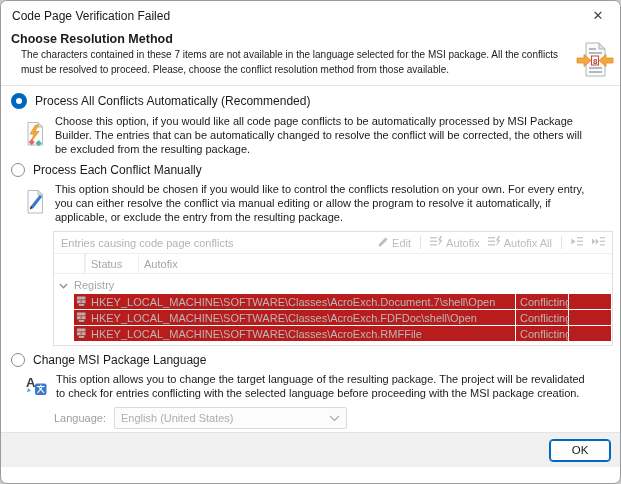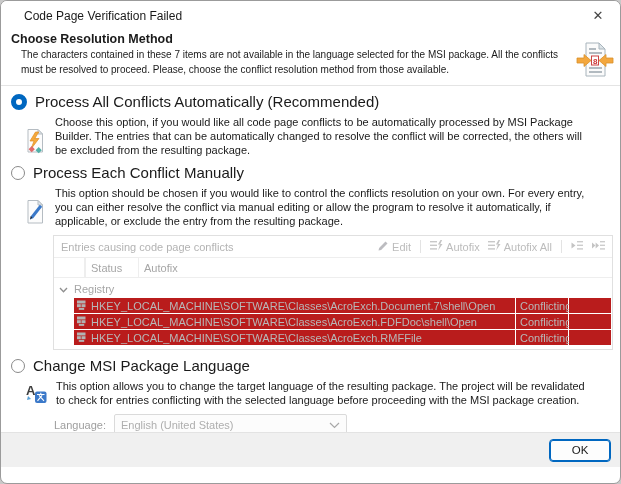--- a/index.html
+++ b/index.html
@@ -4,33 +4,33 @@
 <style>
   * { box-sizing: border-box; margin: 0; padding: 0; }
   html,body { width:621px; height:484px; }
   body { font-family: "Liberation Sans", "DejaVu Sans", sans-serif; background:#c9c9c9; }
   .dialog {
     width:621px; height:484px; background:#ffffff;
     border:1px solid #9b9b9b; border-radius:7px; overflow:hidden;
     position:relative; color:#1a1a1a;
   }
   
-  .titlebar { height:29px; display:flex; align-items:center; padding-left:23px; font-size:12px; background:#fff; }
+  .titlebar { height:29px; display:flex; align-items:center; padding-left:11px; font-size:12px; background:#fff; }
   .close-btn { margin-left:auto; width:44px; height:29px; display:flex; align-items:center; justify-content:center;
     font-size:13px; color:#454545; cursor:default; }
   
   .header { position:relative; padding:2px 0 8px 10px; border-bottom:1px solid #e4e4e4; }
   .header-title { font-size:12.5px; font-weight:bold; }
   .header-desc { margin:2px 0 0 10px; width:540px; font-size:10px; line-height:14.5px; }
   .header-icon { position:absolute; right:6px; top:10px; }
   
-  .option-row { display:flex; align-items:center; gap:8px; margin:7px 0 0 10px; font-size:15px; }
+  .option-row { display:flex; align-items:center; gap:8px; margin:7px 0 0 10px; font-size:12px; }
   .radio { width:14px; height:14px; border-radius:50%; border:1px solid #8a8a8a; background:#fff; flex:0 0 auto; }
   .radio.selected { width:16px; height:16px; border:5px solid #0067c0; }
-  .option-desc { display:flex; align-items:flex-end; gap:9px; margin:5px 13px 0 24px; font-size:11px; line-height:14px; }
+  .option-desc { display:flex; align-items:center; gap:9px; margin:5px 13px 0 24px; font-size:11px; line-height:14px; }
   .option-desc .txt { width:532px; }
   .opt-icon { flex:0 0 auto; margin-top:1px; }
   
   .tbl { margin:7px 0 0 52px; width:560px; border:1px solid #e0e0e0; font-size:11px; }
   .tbl-toolbar { height:22px; display:flex; align-items:center; padding:0 5px 0 7px; color:#b3b3b3; border-bottom:1px solid #eeeeee; }
   .tbl-tools { margin-left:auto; display:flex; align-items:center; gap:4px; color:#bcbcbc; }
   .tool-btn { display:flex; align-items:center; gap:3px; padding:0 2px; }
   .tool-sep { width:1px; height:13px; background:#e3e3e3; margin:0 3px; }
   .tbl-head { height:20px; display:flex; align-items:stretch; color:#a6a6a6; border-bottom:1px solid #eeeeee; }
   .col-exp { width:31px; border-right:1px solid #eeeeee; }

